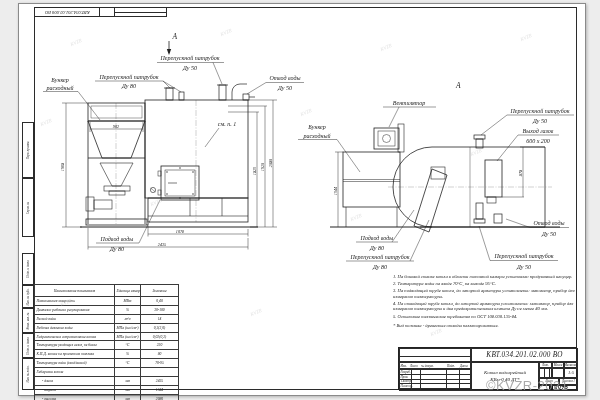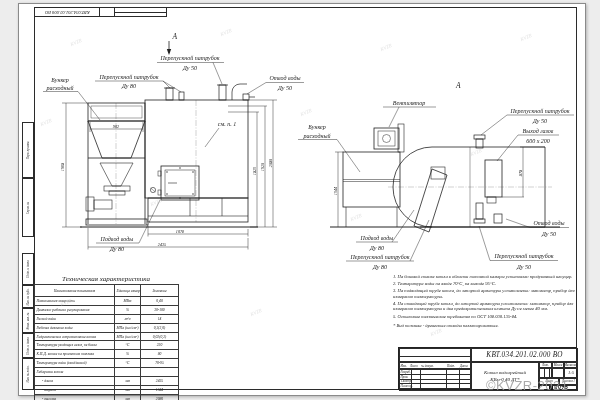--- a/index.html
+++ b/index.html
@@ -288,21 +288,20 @@
     <text class="dim" transform="rotate(-90 64 167)" x="64" y="167" text-anchor="middle">1968</text>
     <text class="dim" transform="rotate(-90 255.5 171)" x="255.5" y="171" text-anchor="middle">1825</text>
     <text class="dim" transform="rotate(-90 263.5 167)" x="263.5" y="167" text-anchor="middle">1920</text>
     <text class="dim" transform="rotate(-90 271.5 163)" x="271.5" y="163" text-anchor="middle">2080</text>
     <text class="dim" x="180" y="232.5" text-anchor="middle">1078</text>
     <text class="dim" x="162" y="245.5" text-anchor="middle">2435</text>
     <text class="dim" transform="rotate(-90 336.5 191)" x="336.5" y="191" text-anchor="middle">1544</text>
     <text class="dim" transform="rotate(-90 521.5 173)" x="521.5" y="173" text-anchor="middle">878</text>
   </svg>
 
-  <div class="ttitle">Техническая характеристика</div>
   <table class="tech">
     <colgroup>
         <col style="width:80px">
         <col style="width:26px">
         <col style="width:38px">
       </colgroup>
     <tbody>
         <tr>
       <th>Наименование показателя</th>
       <th>Единица измерения</th>

